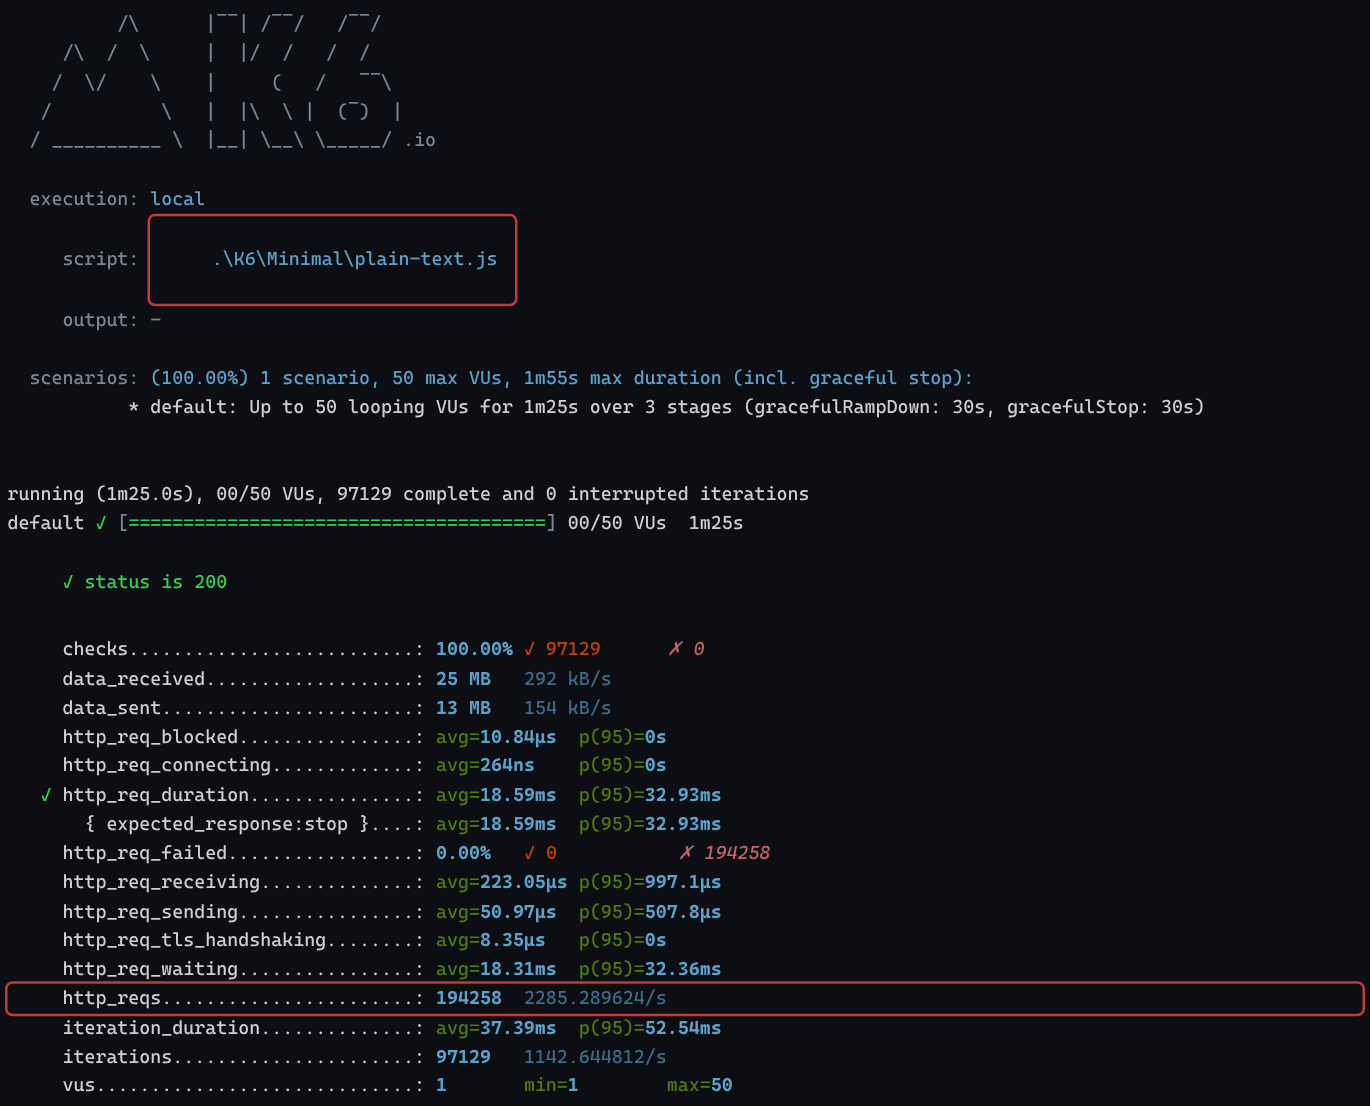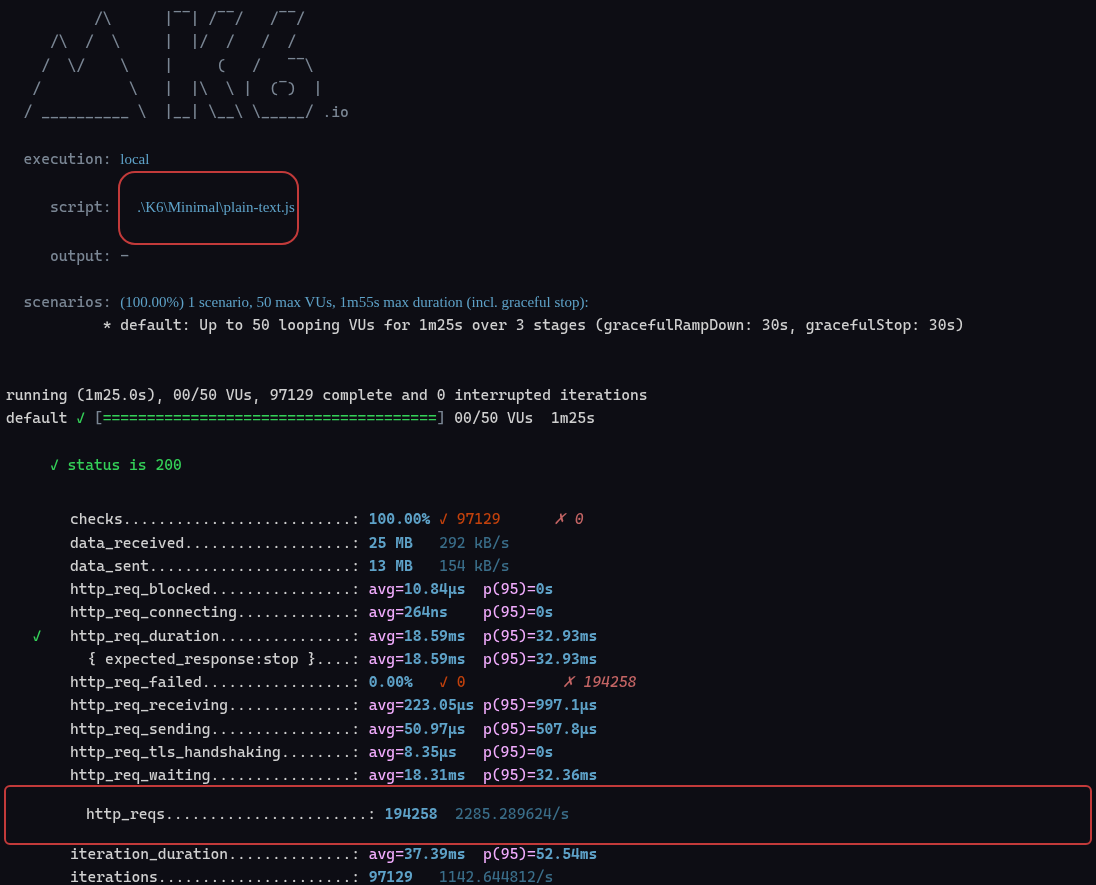--- a/index.html
+++ b/index.html
@@ -20,55 +20,54 @@
     font-size: inherit;
     line-height: inherit;
     white-space: pre;
   }
   .row {
     display: flex;
     align-items: center;
     white-space: pre;
   }
   .dim  { color: #7a8694; }
-  .blue { color: #5ea2c8; font-family: Liberation Serif, serif; }     
+  .blue { color: #5ea2c8; }     
   .green { color: #34d058; }
   .red-x { color: #c36464; font-style: italic; }
   .box {
     display: inline-block;
     border: 2px solid #c23a3a;
-    border-radius: 17px;
-    padding: 0 2px;
+    border-radius: 6px;
+    padding: 0 14px;
     margin-left: -2px;
     box-sizing: border-box;
   }
   #metrics-table {
     margin-top: 8px;
   }
   .metric-row {
     display: flex;
     white-space: pre;
   }
   .metric-label {
     white-space: pre;
-    margin-left: 20px;
   }
   .metric-dots {
     white-space: pre;
     color: #d0d0d0;
   }
   .metric-row.highlight {
     border: 2px solid #c23a3a;
     border-radius: 6px;
     margin: -2px -2px -2px -2px;
-    padding: 16px;
+    padding: 0;
   }
   .v-blue  { color: #5ea2c8; font-weight: bold; }
   .v-blue2 { color: #3a6e8a; text-align: center; }
-  .v-gray  { color: #f0abfc; }
+  .v-gray  { color: #4d7c0f; }
   .i-green { color: #c2410c; }
 </style>
 </head>
 <body>
 
 
 
 <pre id="logo" class="dim">          /\      |‾‾| /‾‾/   /‾‾/   
      /\  /  \     |  |/  /   /  /    
     /  \/    \    |     (   /   ‾‾\  

